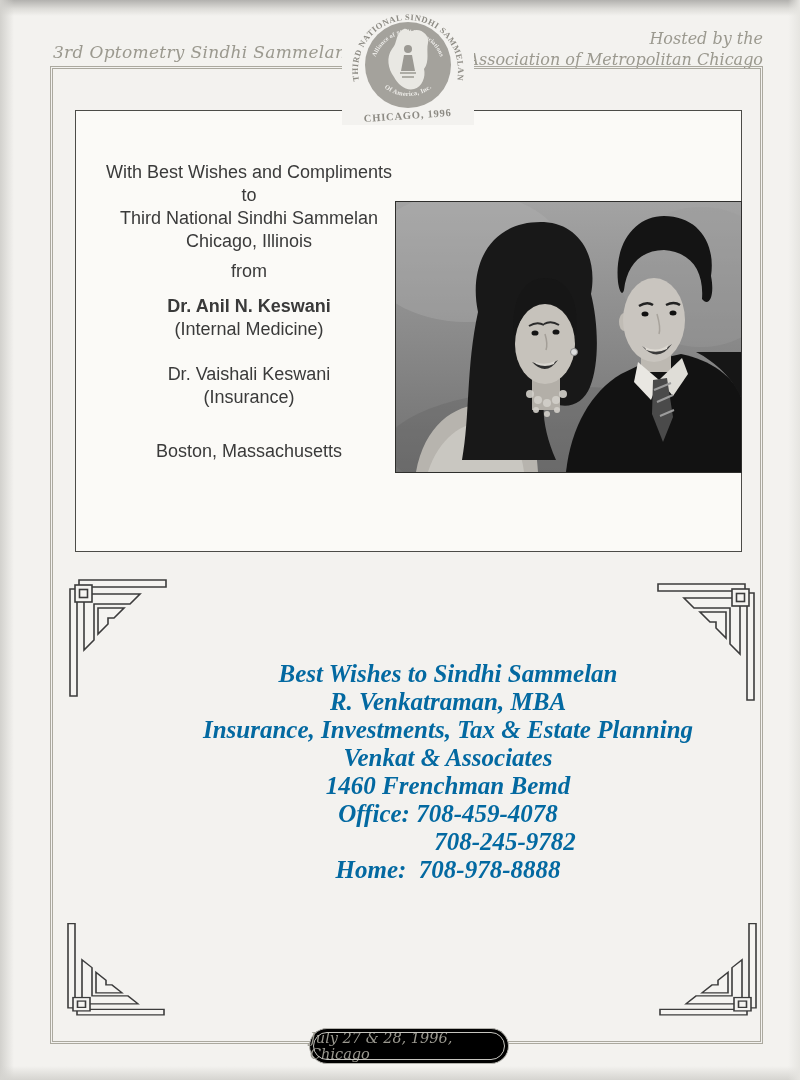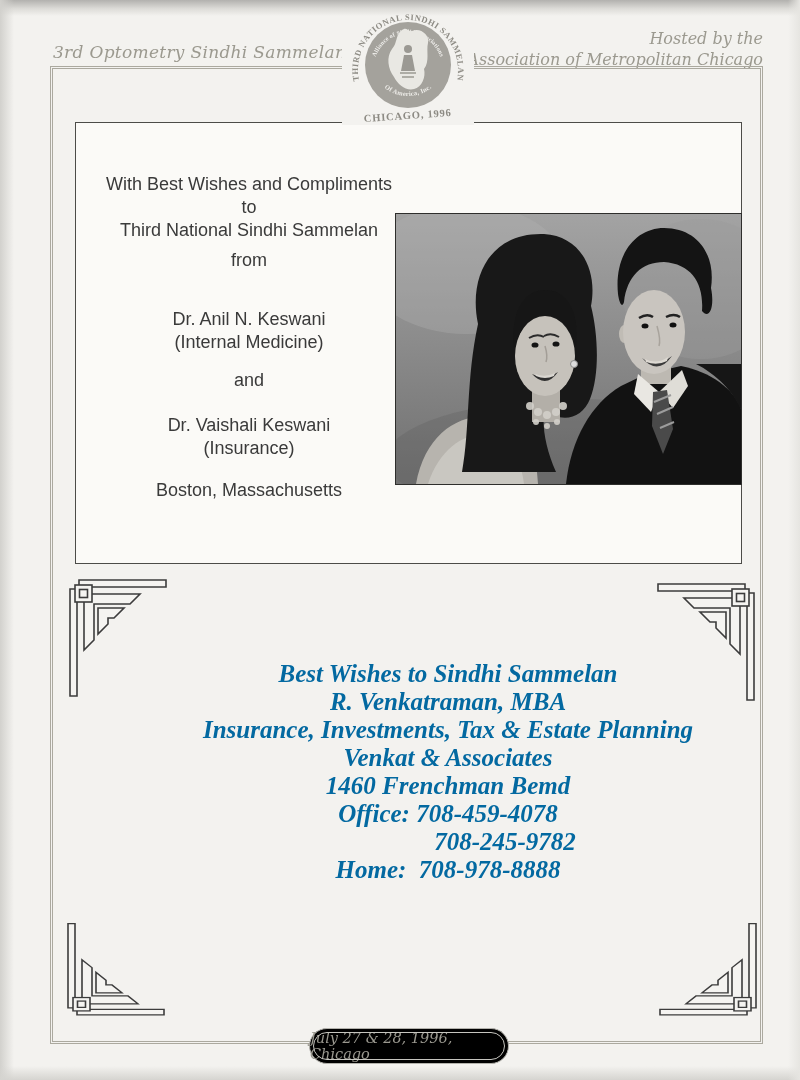--- a/index.html
+++ b/index.html
@@ -17,28 +17,28 @@
   .hdr-left{position:absolute;left:53px;top:42px;font-family:"DejaVu Serif",serif;font-style:italic;font-size:17px;color:#9b998f;letter-spacing:.3px;}
   .hdr-right{position:absolute;right:37px;top:28px;text-align:right;font-family:"DejaVu Serif",serif;font-style:italic;font-size:16px;line-height:21px;color:#9b998f;}
 
   
   .frame{position:absolute;left:50px;top:66px;width:707px;height:972px;border:3px double #aba99f;z-index:1;}
 
   
   .logo{position:absolute;left:342px;top:3px;z-index:3;}
 
   
-  .adbox{position:absolute;left:75px;top:122px;width:665px;height:440px;border:1px solid #4c4c48;background:#fbfaf7;z-index:2;}
+  .adbox{position:absolute;left:75px;top:110px;width:665px;height:440px;border:1px solid #4c4c48;background:#fbfaf7;z-index:2;}
   .adtext{position:absolute;left:8px;top:50px;width:330px;text-align:center;font-size:18px;line-height:23px;color:#3a3a3a;}
   .kline{height:23px;}
   .gap-from{margin-top:7px;}
-  .gap-anil{margin-top:36px;}
+  .gap-anil{margin-top:12px;font-weight:bold;}
   .gap-and{margin-top:15px;}
   .gap-vaishali{margin-top:22px;}
-  .gap-boston{margin-top:19px;}
+  .gap-boston{margin-top:31px;}
   .photo{position:absolute;left:319px;top:90px;width:345px;height:270px;border:1px solid #2e2e2c;background:#8b8b8b;}
 
   
   .corner{position:absolute;z-index:2;}
   .c-tl{left:66px;top:576px;}
   .c-tr{left:654px;top:580px;transform:scaleX(-1);}
   .c-bl{left:64px;top:922px;transform:scaleY(-1);}
   .c-br{left:656px;top:922px;transform:scale(-1,-1);}
 
   
@@ -89,24 +89,24 @@
       <textPath href="#arcBottom" startOffset="50%" text-anchor="middle">Of America, Inc.</textPath>
     </text>
     <text x="66" y="116" text-anchor="middle" transform="rotate(-4 66 116)" font-family="Liberation Serif, serif" font-size="10.5" font-weight="bold" fill="#8d8b84" letter-spacing="0.8">CHICAGO, 1996</text>
   </svg>
 
   <div class="adbox">
     <div class="adtext">
       <div class="kline">With Best Wishes and Compliments</div>
       <div class="kline">to</div>
       <div class="kline">Third National Sindhi Sammelan</div>
+      <div class="kline">Chicago, Illinois</div>
       <div class="kline gap-from">from</div>
       <div class="kline gap-anil">Dr. Anil N. Keswani</div>
       <div class="kline">(Internal Medicine)</div>
-      <div class="kline gap-and">and</div>
       <div class="kline gap-vaishali">Dr. Vaishali Keswani</div>
       <div class="kline">(Insurance)</div>
       <div class="kline gap-boston">Boston, Massachusetts</div>
     </div>
 
     <svg class="photo" width="345" height="270" viewBox="0 0 345 270" preserveAspectRatio="none">
       <defs>
         <linearGradient id="bgG" x1="0" y1="0" x2="0" y2="1">
           <stop offset="0" stop-color="#a3a3a3"></stop>
             <stop offset="0.5" stop-color="#8a8a8a"></stop>

